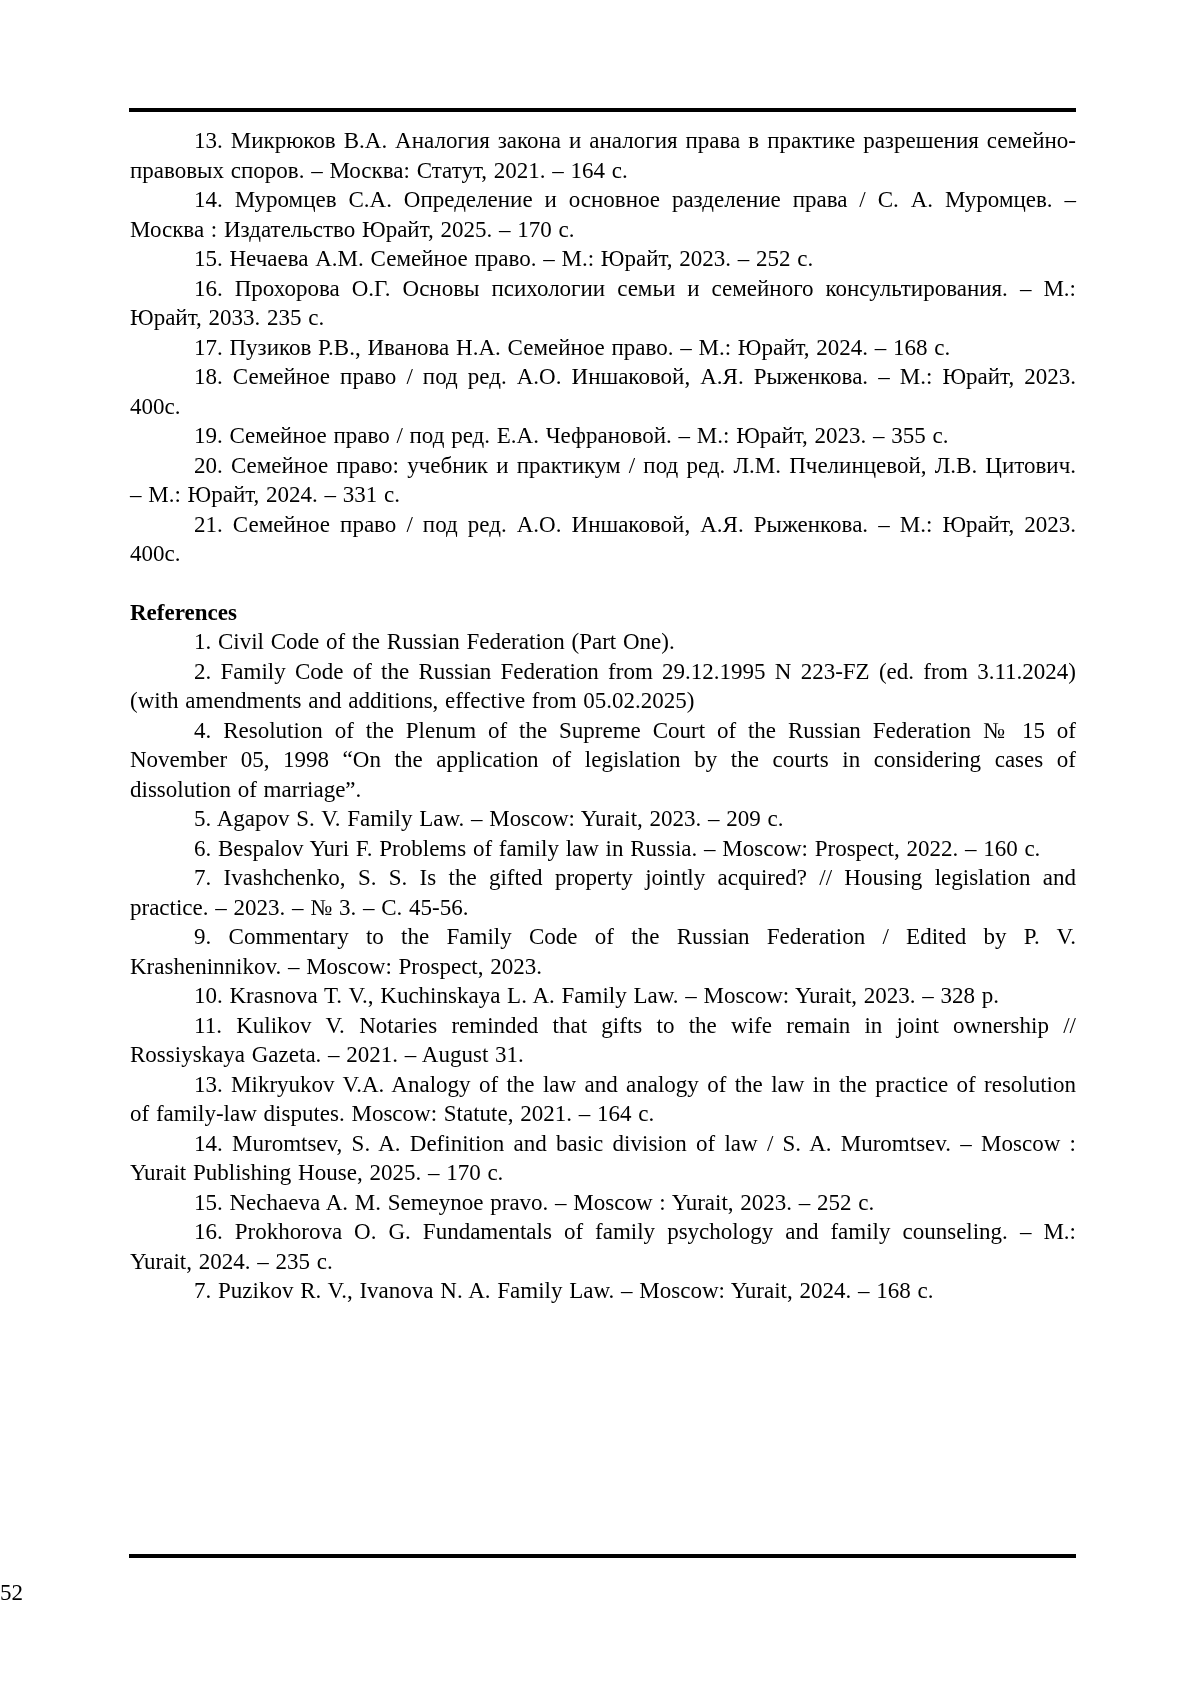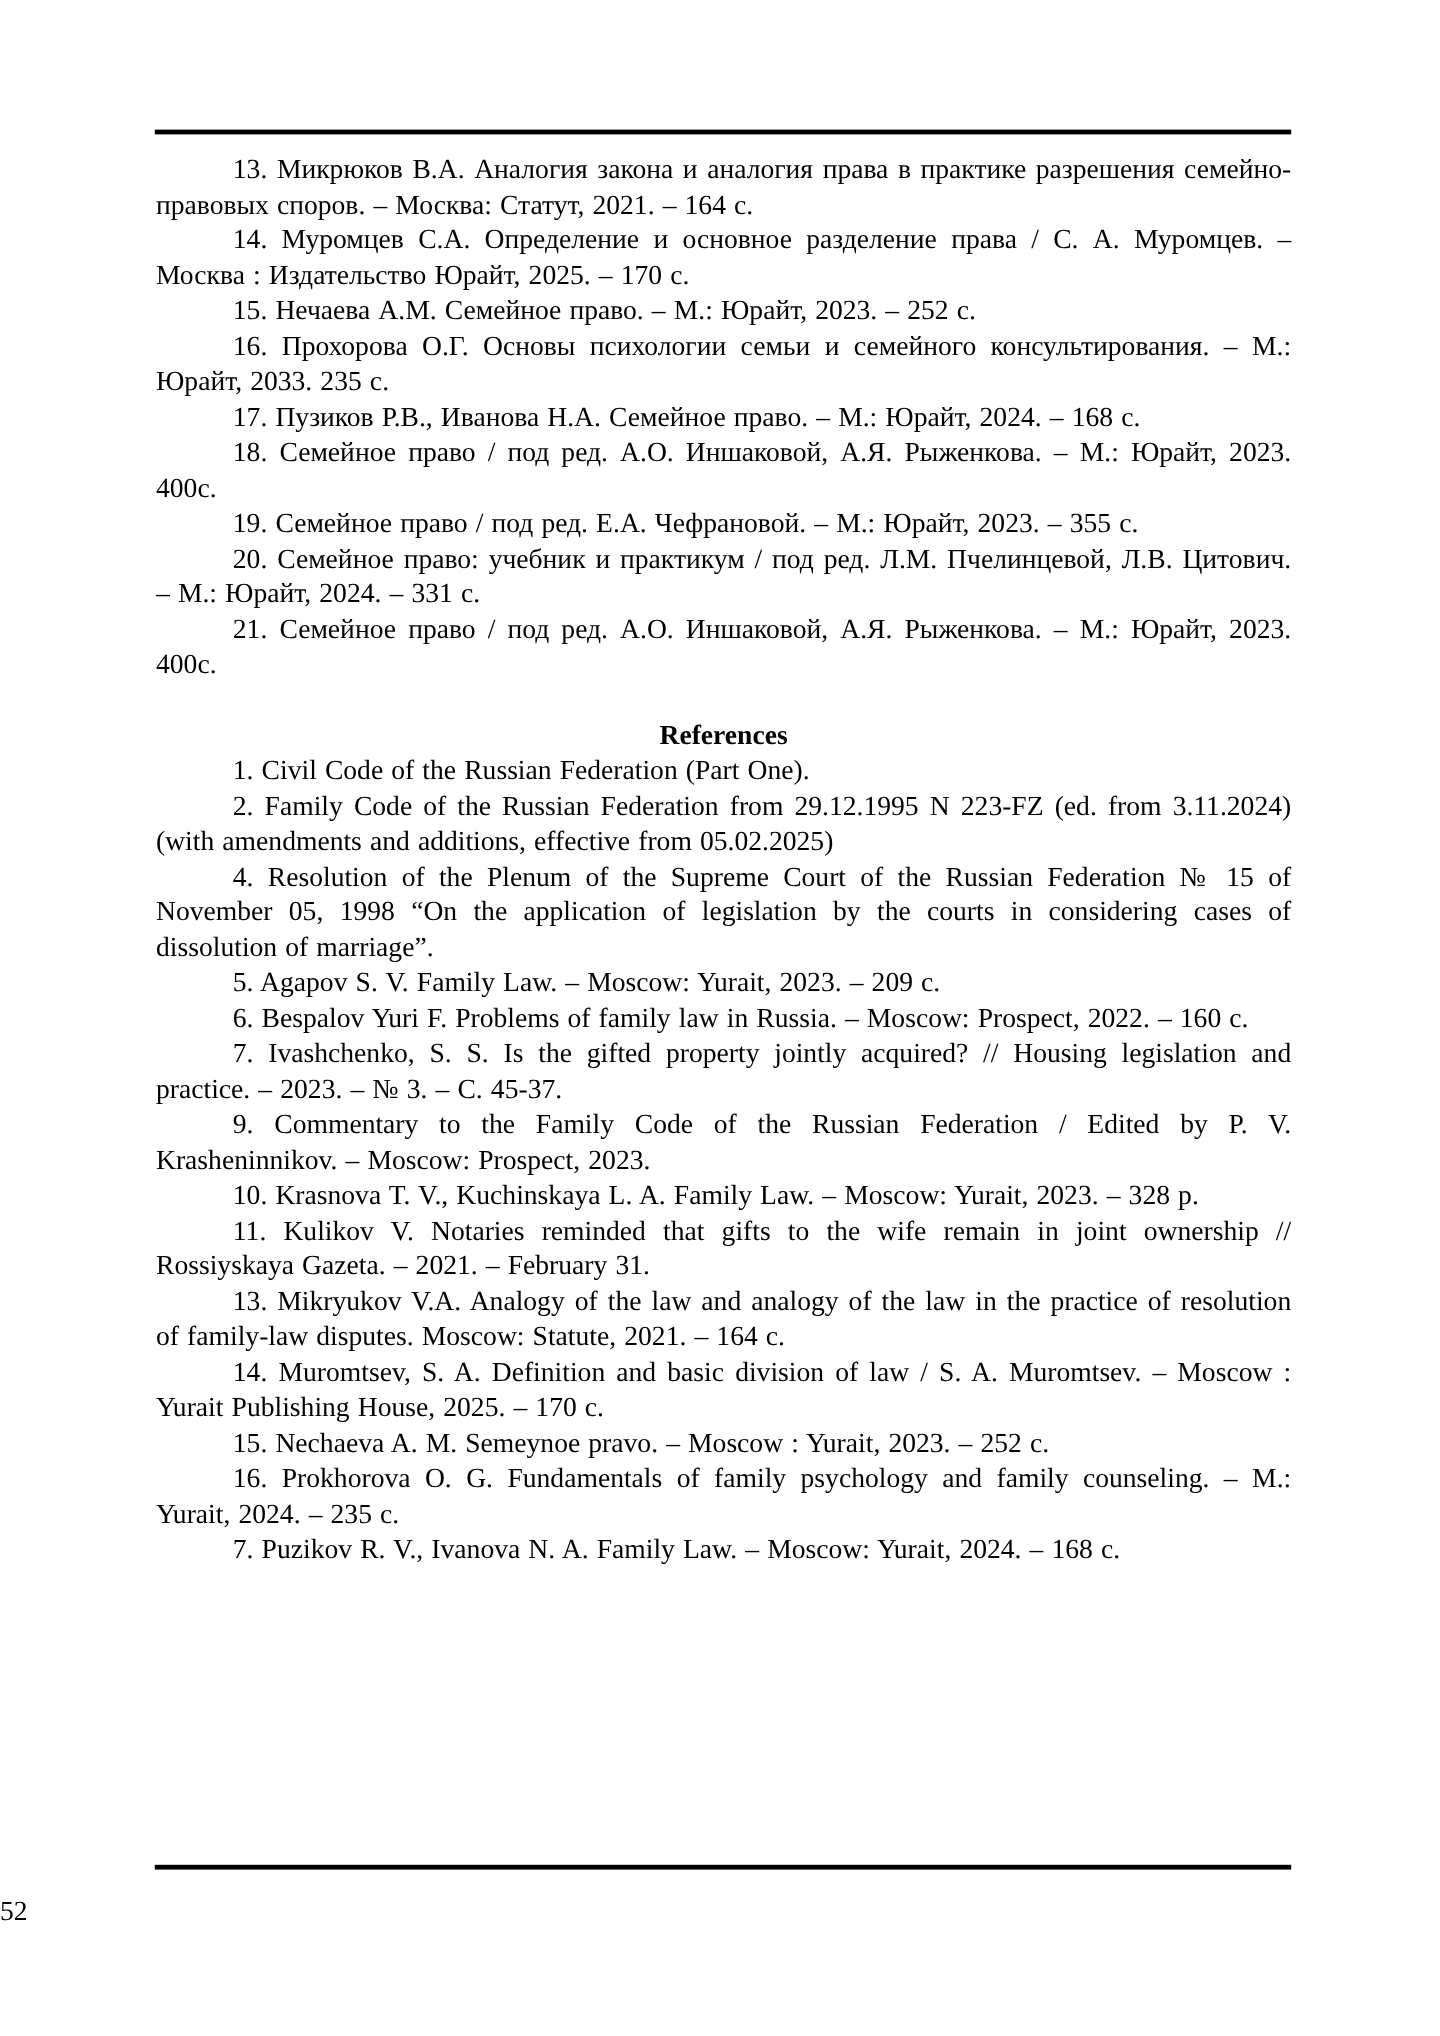--- a/index.html
+++ b/index.html
@@ -39,21 +39,20 @@
     line-height: 29.5px;
     text-align: justify;
     text-indent: 64px;
     word-spacing: 1px;
   }
   .body-text h2.refs-heading {
     margin: 29px 0 0 0;
     font-size: 23px;
     line-height: 29.5px;
     font-weight: bold;
-    text-align: center;
     text-indent: 0;
   }
   .page-number {
     position: absolute;
     top: 1578px;
     left: 0;
     width: 100%;
     text-align: left;
     font-size: 23px;
     line-height: 29.5px;
@@ -73,24 +72,24 @@
       <p class="ref">18. Семейное право / под ред. А.О. Иншаковой, А.Я. Рыженкова. – М.: Юрайт, 2023. 400с.</p>
       <p class="ref">19. Семейное право / под ред. Е.А. Чефрановой. – М.: Юрайт, 2023. – 355 с.</p>
       <p class="ref">20. Семейное право: учебник и практикум / под ред. Л.М. Пчелинцевой, Л.В. Цитович. – М.: Юрайт, 2024. – 331 с.</p>
       <p class="ref">21. Семейное право / под ред. А.О. Иншаковой, А.Я. Рыженкова. – М.: Юрайт, 2023. 400с.</p>
       <h2 class="refs-heading">References</h2>
       <p class="ref">1. Civil Code of the Russian Federation (Part One).</p>
       <p class="ref">2. Family Code of the Russian Federation from 29.12.1995 N 223-FZ (ed. from 3.11.2024) (with amendments and additions, effective from 05.02.2025)</p>
       <p class="ref">4. Resolution of the Plenum of the Supreme Court of the Russian Federation № 15 of November 05, 1998 “On the application of legislation by the courts in considering cases of dissolution of marriage”.</p>
       <p class="ref">5. Agapov S. V. Family Law. – Moscow: Yurait, 2023. – 209 с.</p>
       <p class="ref">6. Bespalov Yuri F. Problems of family law in Russia. – Moscow: Prospect, 2022. – 160 с.</p>
-      <p class="ref">7. Ivashchenko, S. S. Is the gifted property jointly acquired? // Housing legislation and practice. – 2023. – № 3. – С. 45-37.</p>
+      <p class="ref">7. Ivashchenko, S. S. Is the gifted property jointly acquired? // Housing legislation and practice. – 2023. – № 3. – С. 45-56.</p>
       <p class="ref">9. Commentary to the Family Code of the Russian Federation / Edited by P. V. Krasheninnikov. – Moscow: Prospect, 2023.</p>
       <p class="ref">10. Krasnova T. V., Kuchinskaya L. A. Family Law. – Moscow: Yurait, 2023. – 328 p.</p>
-      <p class="ref">11. Kulikov V. Notaries reminded that gifts to the wife remain in joint ownership // Rossiyskaya Gazeta. – 2021. – February 31.</p>
+      <p class="ref">11. Kulikov V. Notaries reminded that gifts to the wife remain in joint ownership // Rossiyskaya Gazeta. – 2021. – August 31.</p>
       <p class="ref">13. Mikryukov V.A. Analogy of the law and analogy of the law in the practice of resolution of family-law disputes. Moscow: Statute, 2021. – 164 с.</p>
       <p class="ref">14. Muromtsev, S. A. Definition and basic division of law / S. A. Muromtsev. – Moscow : Yurait Publishing House, 2025. – 170 с.</p>
       <p class="ref">15. Nechaeva A. M. Semeynoe pravo. – Moscow : Yurait, 2023. – 252 с.</p>
       <p class="ref">16. Prokhorova O. G. Fundamentals of family psychology and family counseling. – M.: Yurait, 2024. – 235 с.</p>
       <p class="ref">7. Puzikov R. V., Ivanova N. A. Family Law. – Moscow: Yurait, 2024. – 168 с.</p>
     </main>
   <div class="rule bottom"></div>
   <div class="page-number">52</div>
 </div>
 

